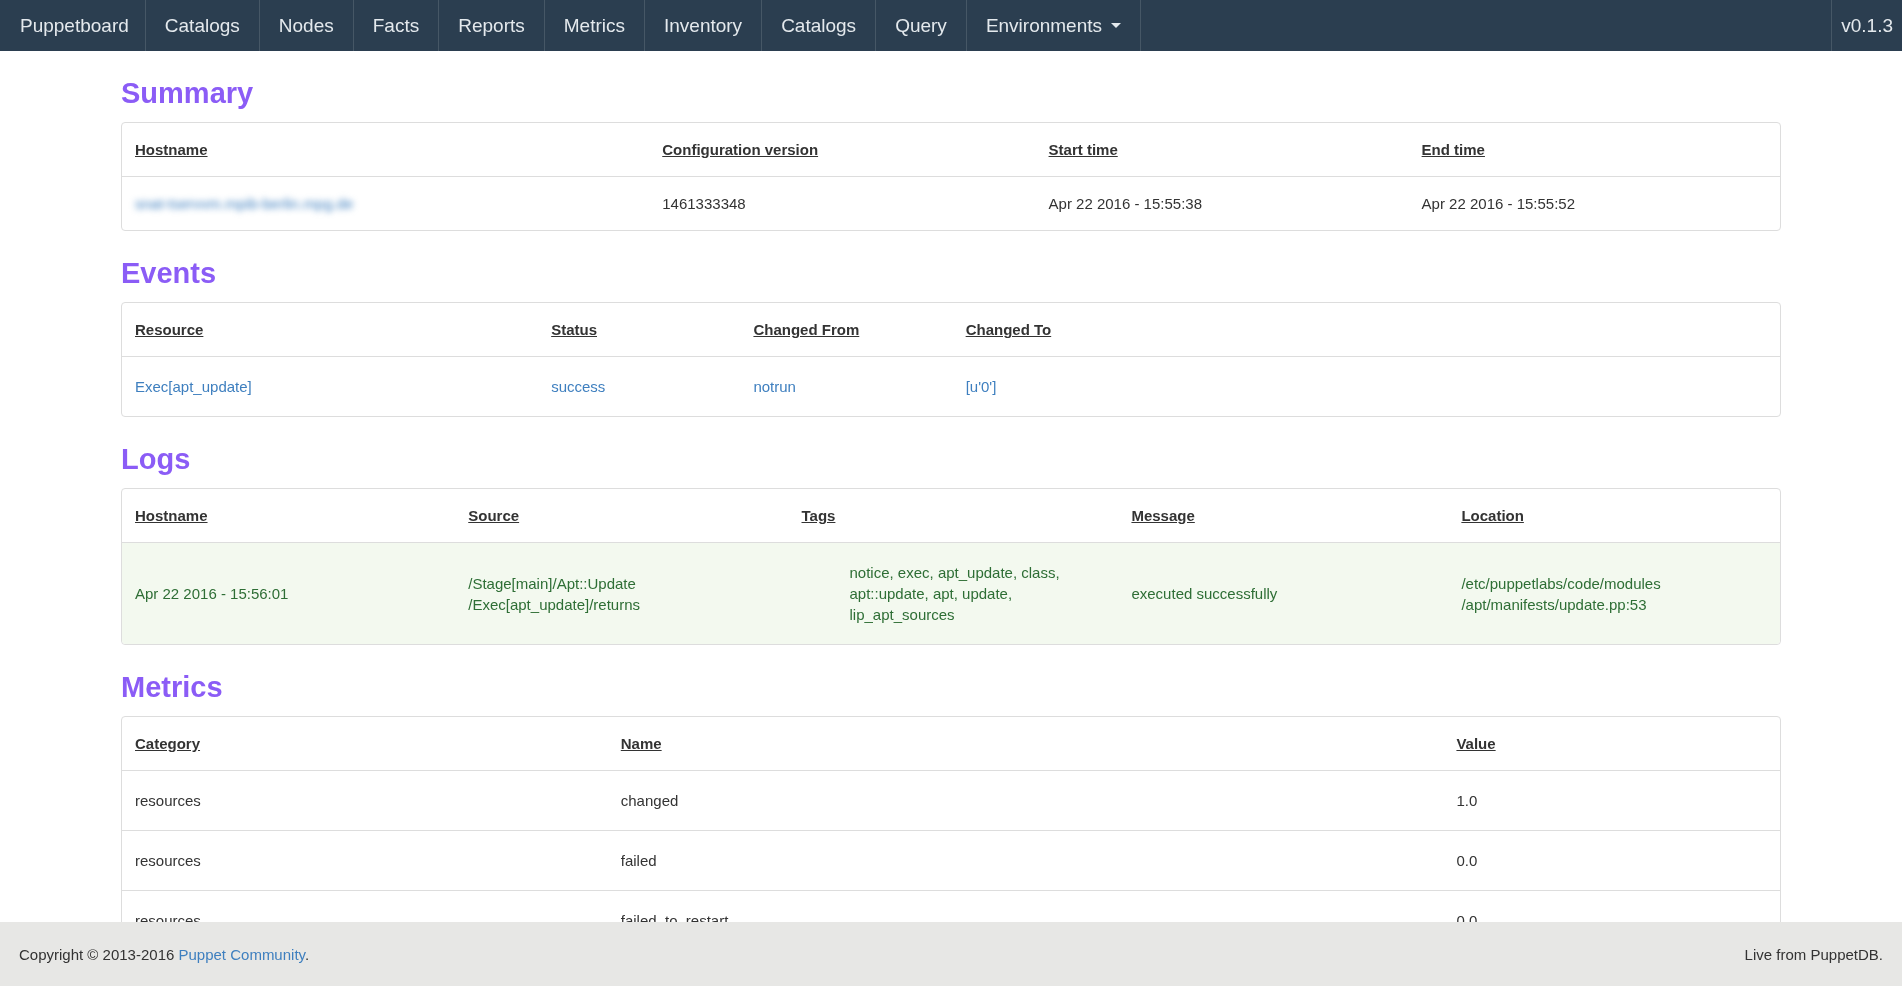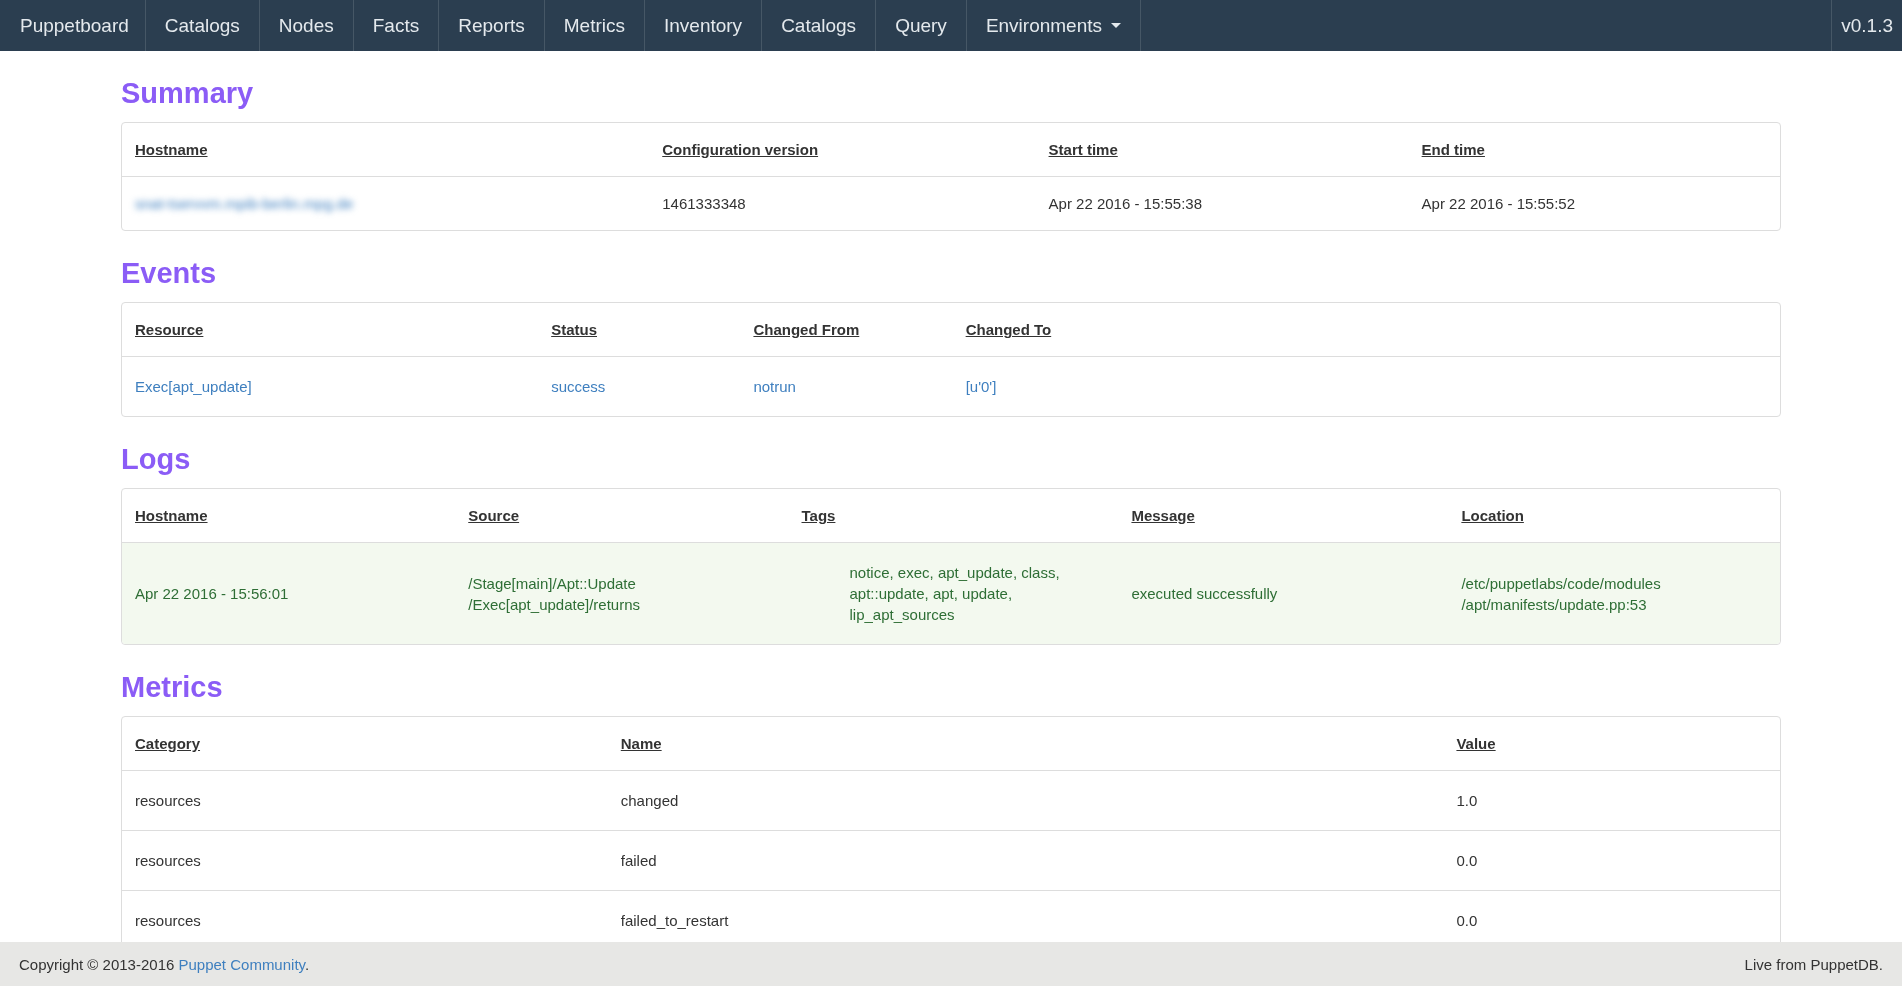--- a/index.html
+++ b/index.html
@@ -64,21 +64,21 @@
     background:var(--log-row-bg,#f3f9ef);color:var(--log-text,#2e6e35);
   }
   .logs-table tbody tr + tr td{border-top:1px solid #dde6d6;}
   .logs-table tbody tr:last-child td:first-child{border-bottom-left-radius:4px;}
   .logs-table tbody tr:last-child td:last-child{border-bottom-right-radius:4px;}
   .line{display:block;}
   .tags-wrap{max-width:270px;margin-left:48px;}
   .spacer-row td{height:40px;padding:0;}
   
   .footer{
-    position:absolute;left:0;right:0;bottom:0;height:44px;
+    position:absolute;left:0;right:0;bottom:0;height:64px;
     background:var(--footer-bg,#e7e7e5);
     display:flex;align-items:center;justify-content:space-between;
     padding:8px 19px;font-size:15px;color:#333;z-index:10;
   }
   .footer a{color:var(--link,#3e7fbf);text-decoration:none;cursor:pointer;}
 </style>
 </head>
 <body>
 
 <div id="page">

